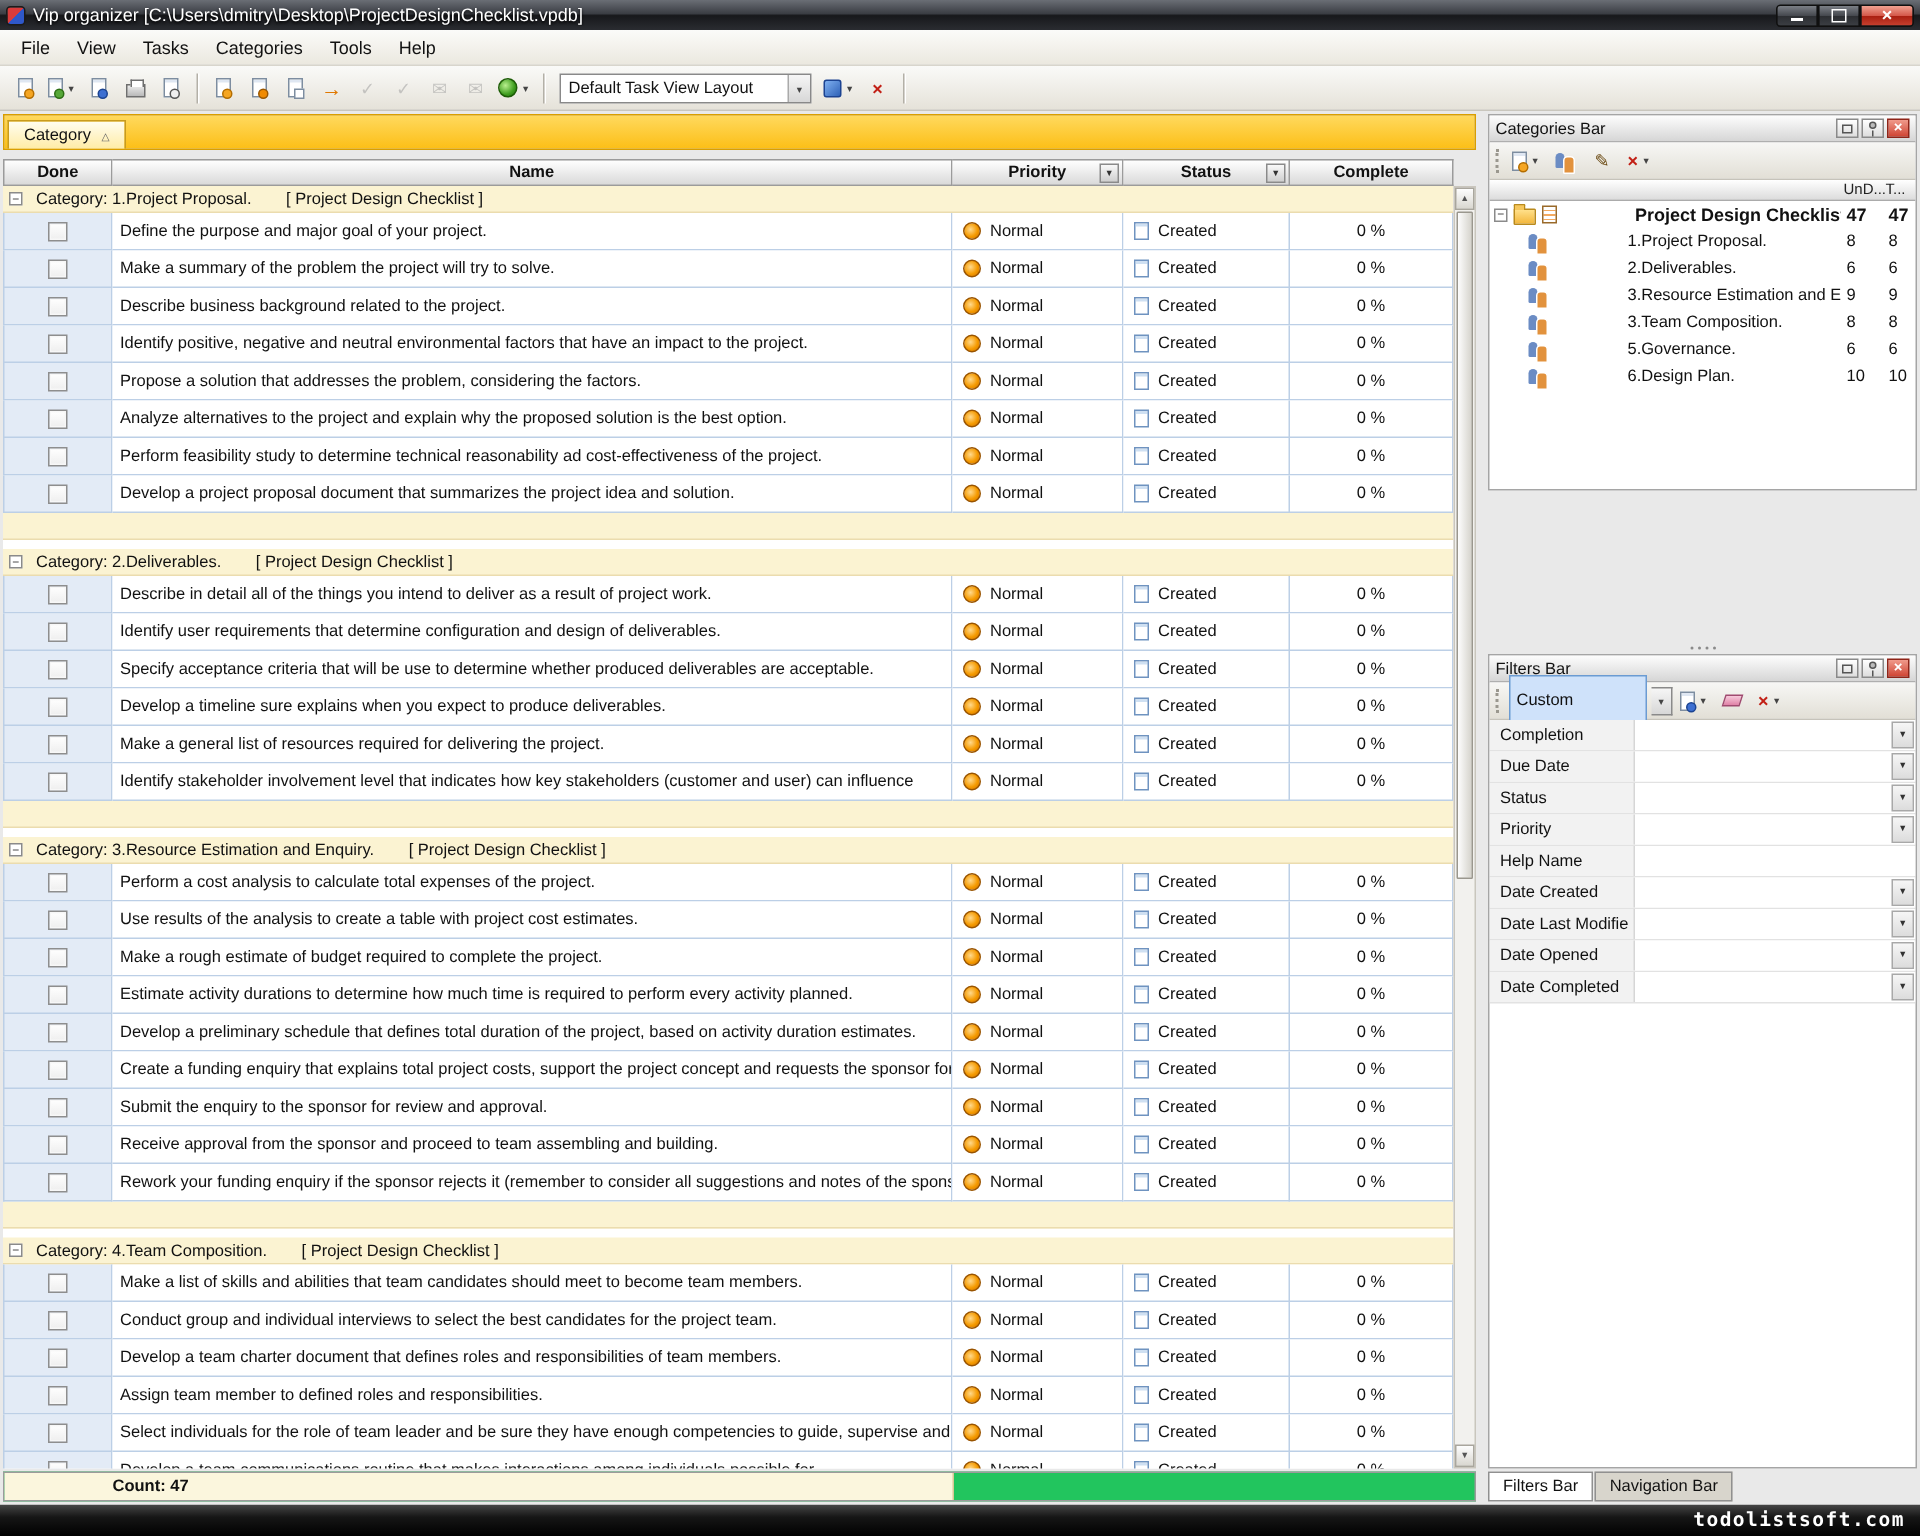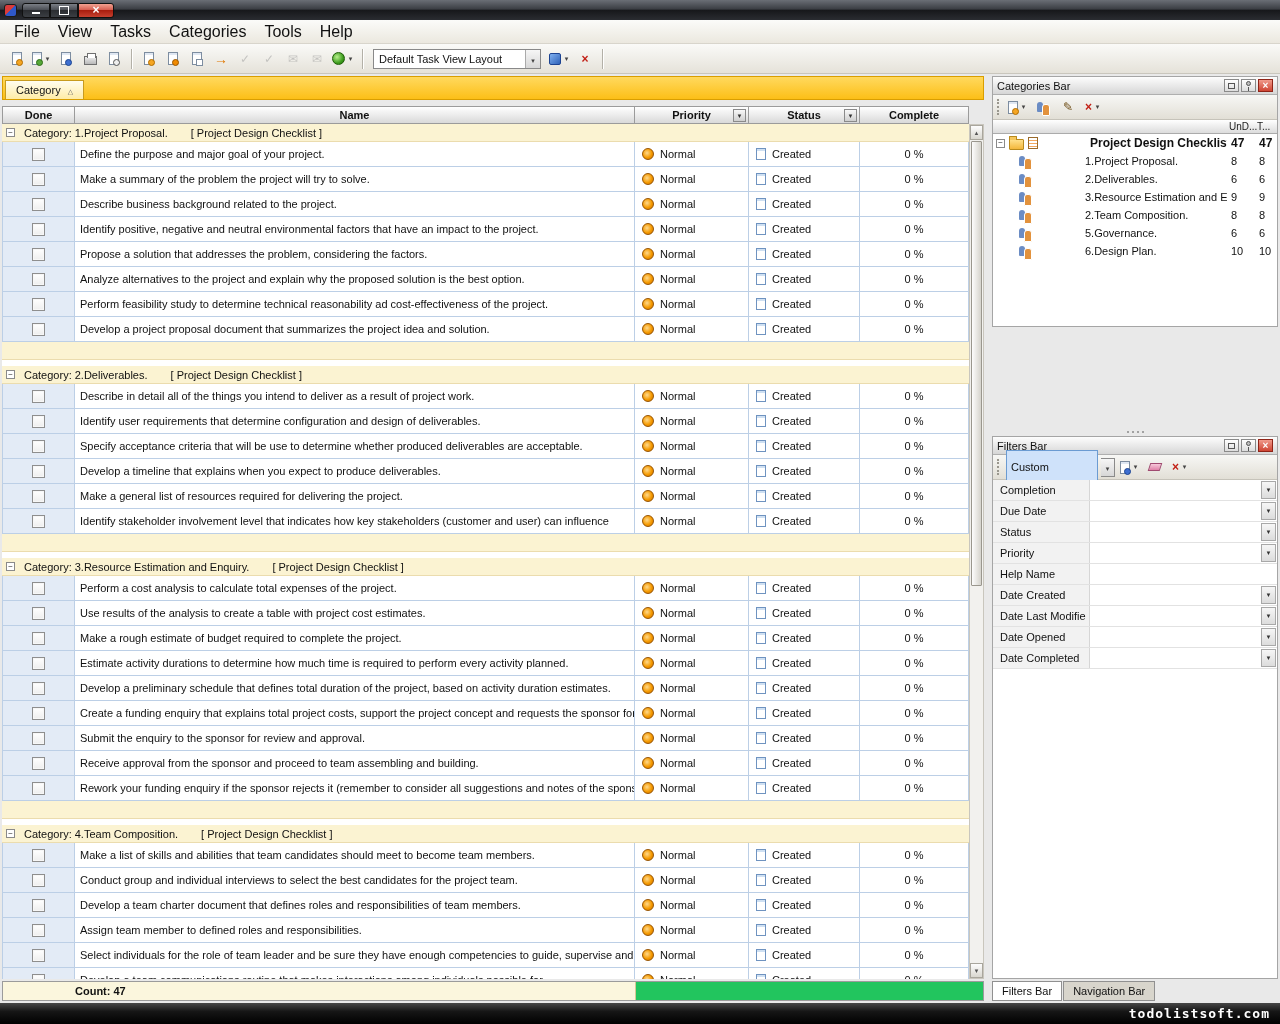--- a/index.html
+++ b/index.html
@@ -14,21 +14,21 @@
   .win-btns{display:flex;flex:0 0 auto;}
   .wbtn{width:28px;height:15px;border:1px solid #101010;background:linear-gradient(#7b7f86,#45484e 50%,#2b2d31 50%,#3b3e43);display:flex;align-items:center;justify-content:center;position:relative;}
   .wbtn.min{border-radius:3px 0 0 3px;}
   .wbtn.min::before{content:"";width:8px;height:2px;background:#fff;margin-top:6px;}
   .wbtn.max::before{content:"";width:8px;height:7px;border:1px solid #fff;}
   .wbtn.close{width:36px;border-radius:0 3px 3px 0;background:linear-gradient(#f0a191,#d4584a 50%,#a81e0f 50%,#c6402f);}
   .wbtn.close::before{content:"\00D7";color:#fff;font-size:12px;font-weight:bold;line-height:1;}
 
   
   .menubar{height:24px;background:linear-gradient(#fbfbf9,#ebe8df);border-bottom:1px solid #d8d5cc;display:flex;align-items:center;padding:0 6px;gap:2px;flex:0 0 auto;}
-  .menu-item{padding:3px 8px;font-size:16px;}
+  .menu-item{padding:3px 8px;font-size:12px;}
   .toolbar{height:30px;background:linear-gradient(#fafaf8,#e5e2d9);border-bottom:1px solid #c9c6bd;display:flex;align-items:center;padding:0 6px;gap:2px;flex:0 0 auto;}
   .tb-btn{height:22px;min-width:22px;display:flex;align-items:center;justify-content:center;gap:2px;padding:0 2px;border-radius:2px;}
   .tb-btn.disabled{opacity:.5;filter:grayscale(1);}
   .tb-sep{width:1px;height:20px;background:#b3b0a7;box-shadow:1px 0 0 #fff;margin:0 4px;}
   .drop-arrow::before{content:"\25BE";font-size:7px;color:#444;}
   .tb-caret{width:7px;display:flex;justify-content:center;}
   .tb-combo{width:168px;height:20px;background:#fff;border:1px solid #898989;display:flex;align-items:center;margin:0 4px;}
   .tb-combo-text{flex:1;padding:0 5px;white-space:nowrap;overflow:hidden;}
   .tb-combo-arrow{width:15px;height:100%;border-left:1px solid #aaa;background:linear-gradient(#f6f6f6,#d7d7d7);display:flex;align-items:center;justify-content:center;}
 
@@ -151,20 +151,21 @@
   .ostaskbar{height:21px;flex:0 0 auto;background:linear-gradient(#474747,#161616 40%,#000);display:flex;align-items:center;justify-content:flex-end;padding:0 10px;}
   .site-text{color:#fff;font-family:"DejaVu Sans Mono",monospace;font-weight:bold;font-size:13px;letter-spacing:1px;}
 </style>
 </head>
 <body>
 
 <div class="window">
 
   <div class="titlebar">
     <span class="app-icon"></span>
+    <span class="title-text">Vip organizer [C:\Users\dmitry\Desktop\ProjectDesignChecklist.vpdb]</span>
     <span class="win-btns">
       <span class="wbtn min"></span>
       <span class="wbtn max"></span>
       <span class="wbtn close"></span>
     </span>
   </div>
 
   <div class="menubar">
       <span class="menu-item">File</span>
       <span class="menu-item">View</span>
@@ -446,21 +447,21 @@
               <div class="cell c-status">
                 <span class="st-ico"></span>
                 <span>Created</span>
               </div>
               <div class="cell c-comp">0 %</div>
             </div>
             <div class="trow">
               <div class="cell c-done">
                 <span class="checkbox"></span>
               </div>
-              <div class="cell c-name">Develop a timeline that explains when you expect to produce deliverables.</div>
+              <div class="cell c-name">Develop a timeline sure explains when you expect to produce deliverables.</div>
               <div class="cell c-pri">
                 <span class="pri-ico"></span>
                 <span>Normal</span>
               </div>
               <div class="cell c-status">
                 <span class="st-ico"></span>
                 <span>Created</span>
               </div>
               <div class="cell c-comp">0 %</div>
             </div>
@@ -816,21 +817,21 @@
             <div class="tree-row">
               <span class="tree-indent"></span>
               <span class="people-icon"></span>
               <span class="t-label">3.Resource Estimation and E</span>
               <span class="t-num n1">9</span>
               <span class="t-num n2">9</span>
             </div>
             <div class="tree-row">
               <span class="tree-indent"></span>
               <span class="people-icon"></span>
-              <span class="t-label">2.Team Composition.</span>
+              <span class="t-label">3.Team Composition.</span>
               <span class="t-num n1">8</span>
               <span class="t-num n2">8</span>
             </div>
             <div class="tree-row">
               <span class="tree-indent"></span>
               <span class="people-icon"></span>
               <span class="t-label">5.Governance.</span>
               <span class="t-num n1">6</span>
               <span class="t-num n2">6</span>
             </div>

